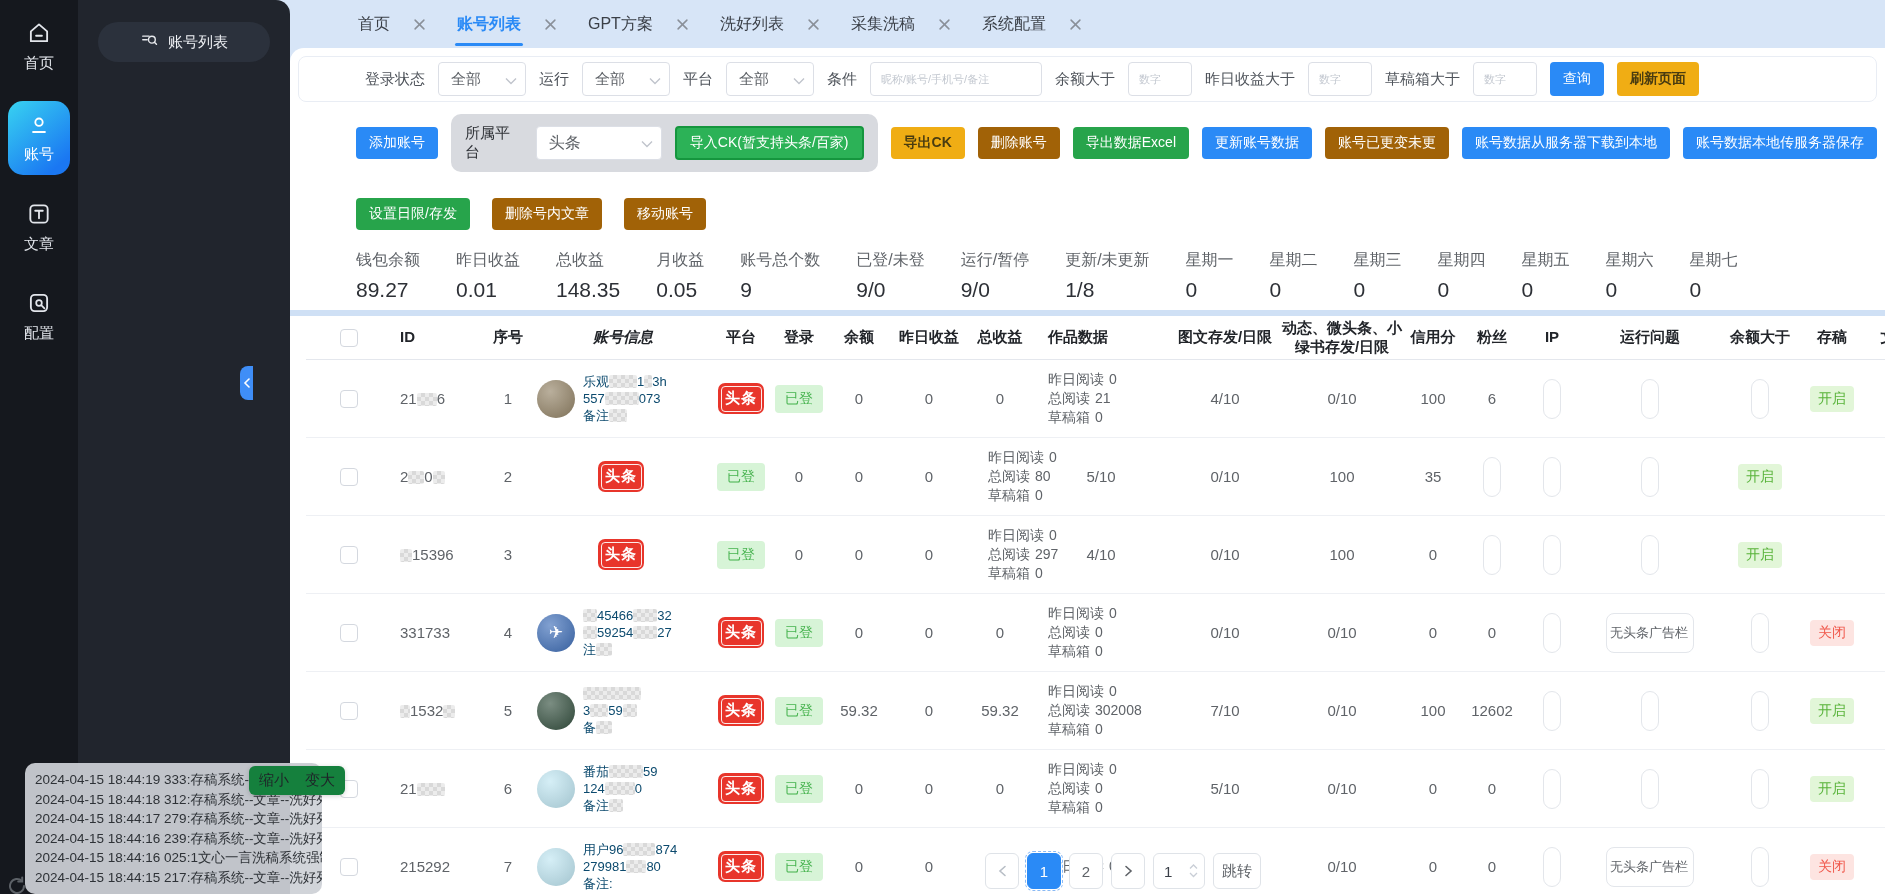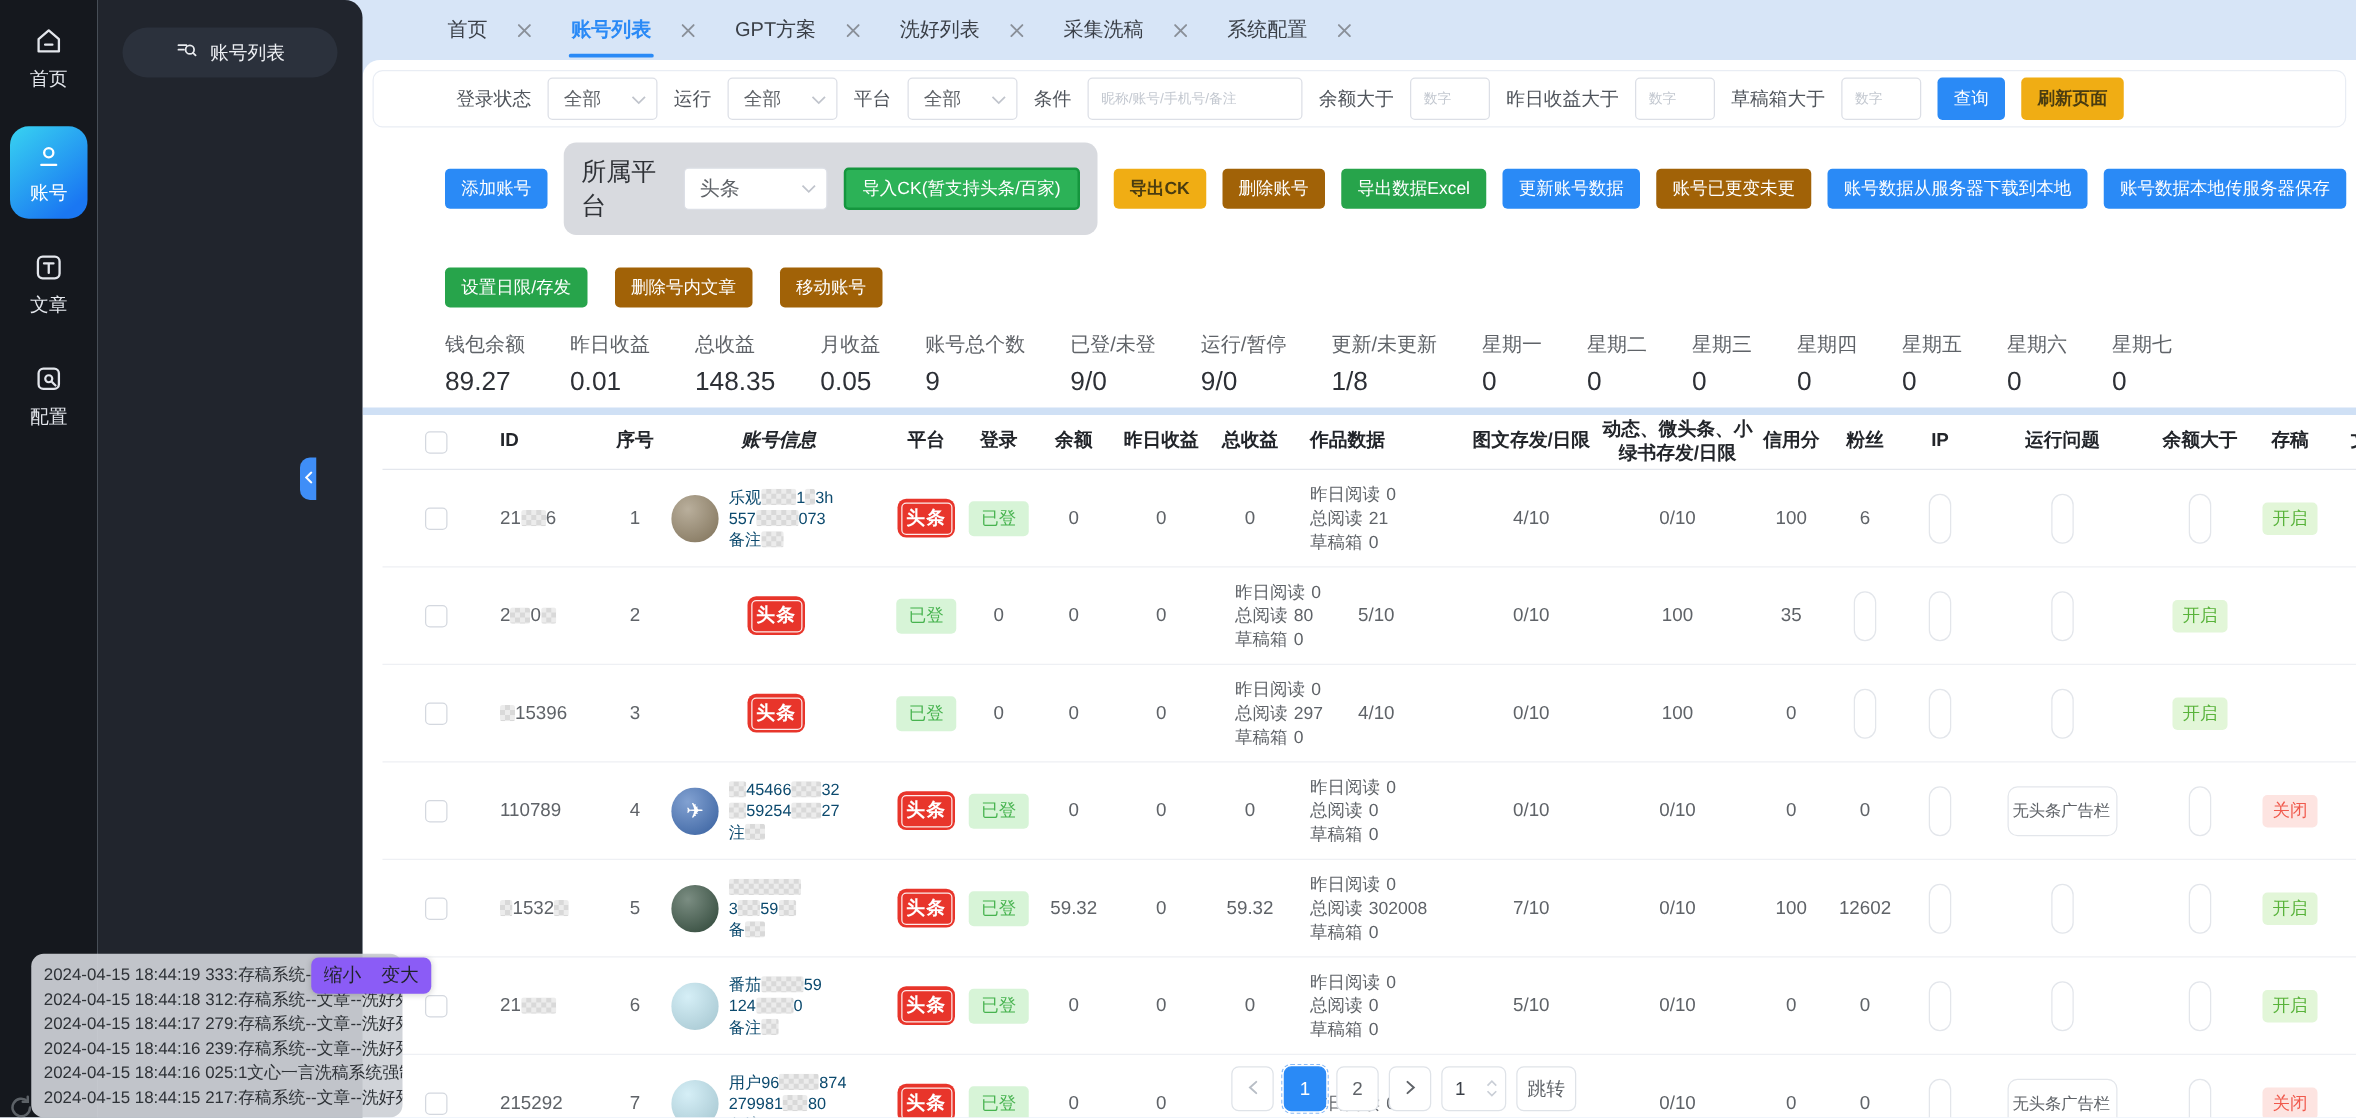--- a/index.html
+++ b/index.html
@@ -56,21 +56,21 @@
   
   .btn { height:32px; padding:0 13px; border:none; border-radius:4px; font-size:14px; color:#fff;
          display:inline-flex; align-items:center; justify-content:center; cursor:pointer;
          font-family:inherit; white-space:nowrap; }
   .b-blue { background:#2a8af6; } .b-green { background:#27a44b; } .b-pink { background:#a16207; }
   .b-amber { background:#f0ad14; color:#4a3c10; font-weight:bold; }
   .b-query { height:34px; }
 
   .toolbar1 { margin:12px 8px 0; display:flex; align-items:center; gap:13px; padding-left:58px; }
   .platform-group { background:#d8dadf; border-radius:10px; padding:10px 14px; display:flex; align-items:center; gap:13px; }
-  .platform-group .glabel { color:#2f3237; font-size:20px; }
+  .platform-group .glabel { color:#2f3237; font-size:15px; }
   .b-import { background:#2cb257; border:2px solid #15963e; height:34px; }
   .toolbar2 { margin:26px 8px 0; display:flex; align-items:center; gap:22px; padding-left:58px; }
 
   
   .statsrow { margin-top:20px; padding-left:66px; display:flex; gap:36px; white-space:nowrap; }
   .stat .slabel { font-size:16px; color:#5f6368; }
   .stat .svalue { font-size:21px; color:#2d3036; margin-top:7px; }
 
   .scrollstrip { margin-top:8px; height:6px; background:#cfe0f5; }
 
@@ -121,21 +121,21 @@
                  outline:1.5px dashed #8abaf5; outline-offset:1.5px; }
   .jumpbox { width:52px; height:36px; background:#fff; border:1px solid #dfe3e8; border-radius:6px;
              display:flex; align-items:center; justify-content:space-between; padding:0 6px 0 10px;
              color:#3a3f47; font-size:15px; cursor:text; }
   .steppers { display:flex; flex-direction:column; gap:2px; }
 
   
   .logs { position:absolute; left:25px; top:763px; width:297px; height:131px; background:rgba(206,209,214,.93);
           border-radius:10px; padding:7px 0 0 10px; overflow:hidden; z-index:20; }
   .logline { font-size:13.5px; color:#2e3237; line-height:19.5px; white-space:nowrap; overflow:hidden; }
-  .logzoom { position:absolute; left:249px; top:766px; background:#8b5cf6; border-radius:6px; padding:5px 10px;
+  .logzoom { position:absolute; left:249px; top:766px; background:#15803d; border-radius:6px; padding:5px 10px;
              display:flex; gap:16px; font-size:15px; color:#1f2328; z-index:21;
              box-shadow:0 1px 5px rgba(0,0,0,.18); }
   .logzoom span { cursor:pointer; }
   .spinner { position:absolute; left:5px; top:874px; z-index:22; }
 </style>
 </head>
 <body>
 
 <div id="rail">
   <div class="rail-item ri-1">
@@ -519,21 +519,21 @@
             <div class="cellc">
               <div class="minibox"></div>
             </div>
             <div class="td"><div class="store store-on">开启</div></div>
             <div class="td"></div>
           </div>
           <div class="tgrid trow">
             <div class="cellc">
               <div class="cb"></div>
             </div>
-            <div class="td-id"><span>110789</span></div>
+            <div class="td-id"><span>331733</span></div>
             <div class="td">4</div>
             <div class="td-info">
               <div class="avatar" style="background-color: rgb(63, 111, 185);">✈</div>
               <div class="ilines">
                 <div class="iline"><span class="mosaic" style="width: 14px;"></span><span>45466</span><span class="mosaic" style="width: 24px;"></span><span>32</span></div>
                 <div class="iline"><span class="mosaic" style="width: 14px;"></span><span>59254</span><span class="mosaic" style="width: 24px;"></span><span>27</span></div>
                 <div class="iline"><span>注</span><span class="mosaic" style="width: 16px;"></span></div>
               </div>
             </div>
             <div class="td"><div class="ttbadge">头条</div></div>

